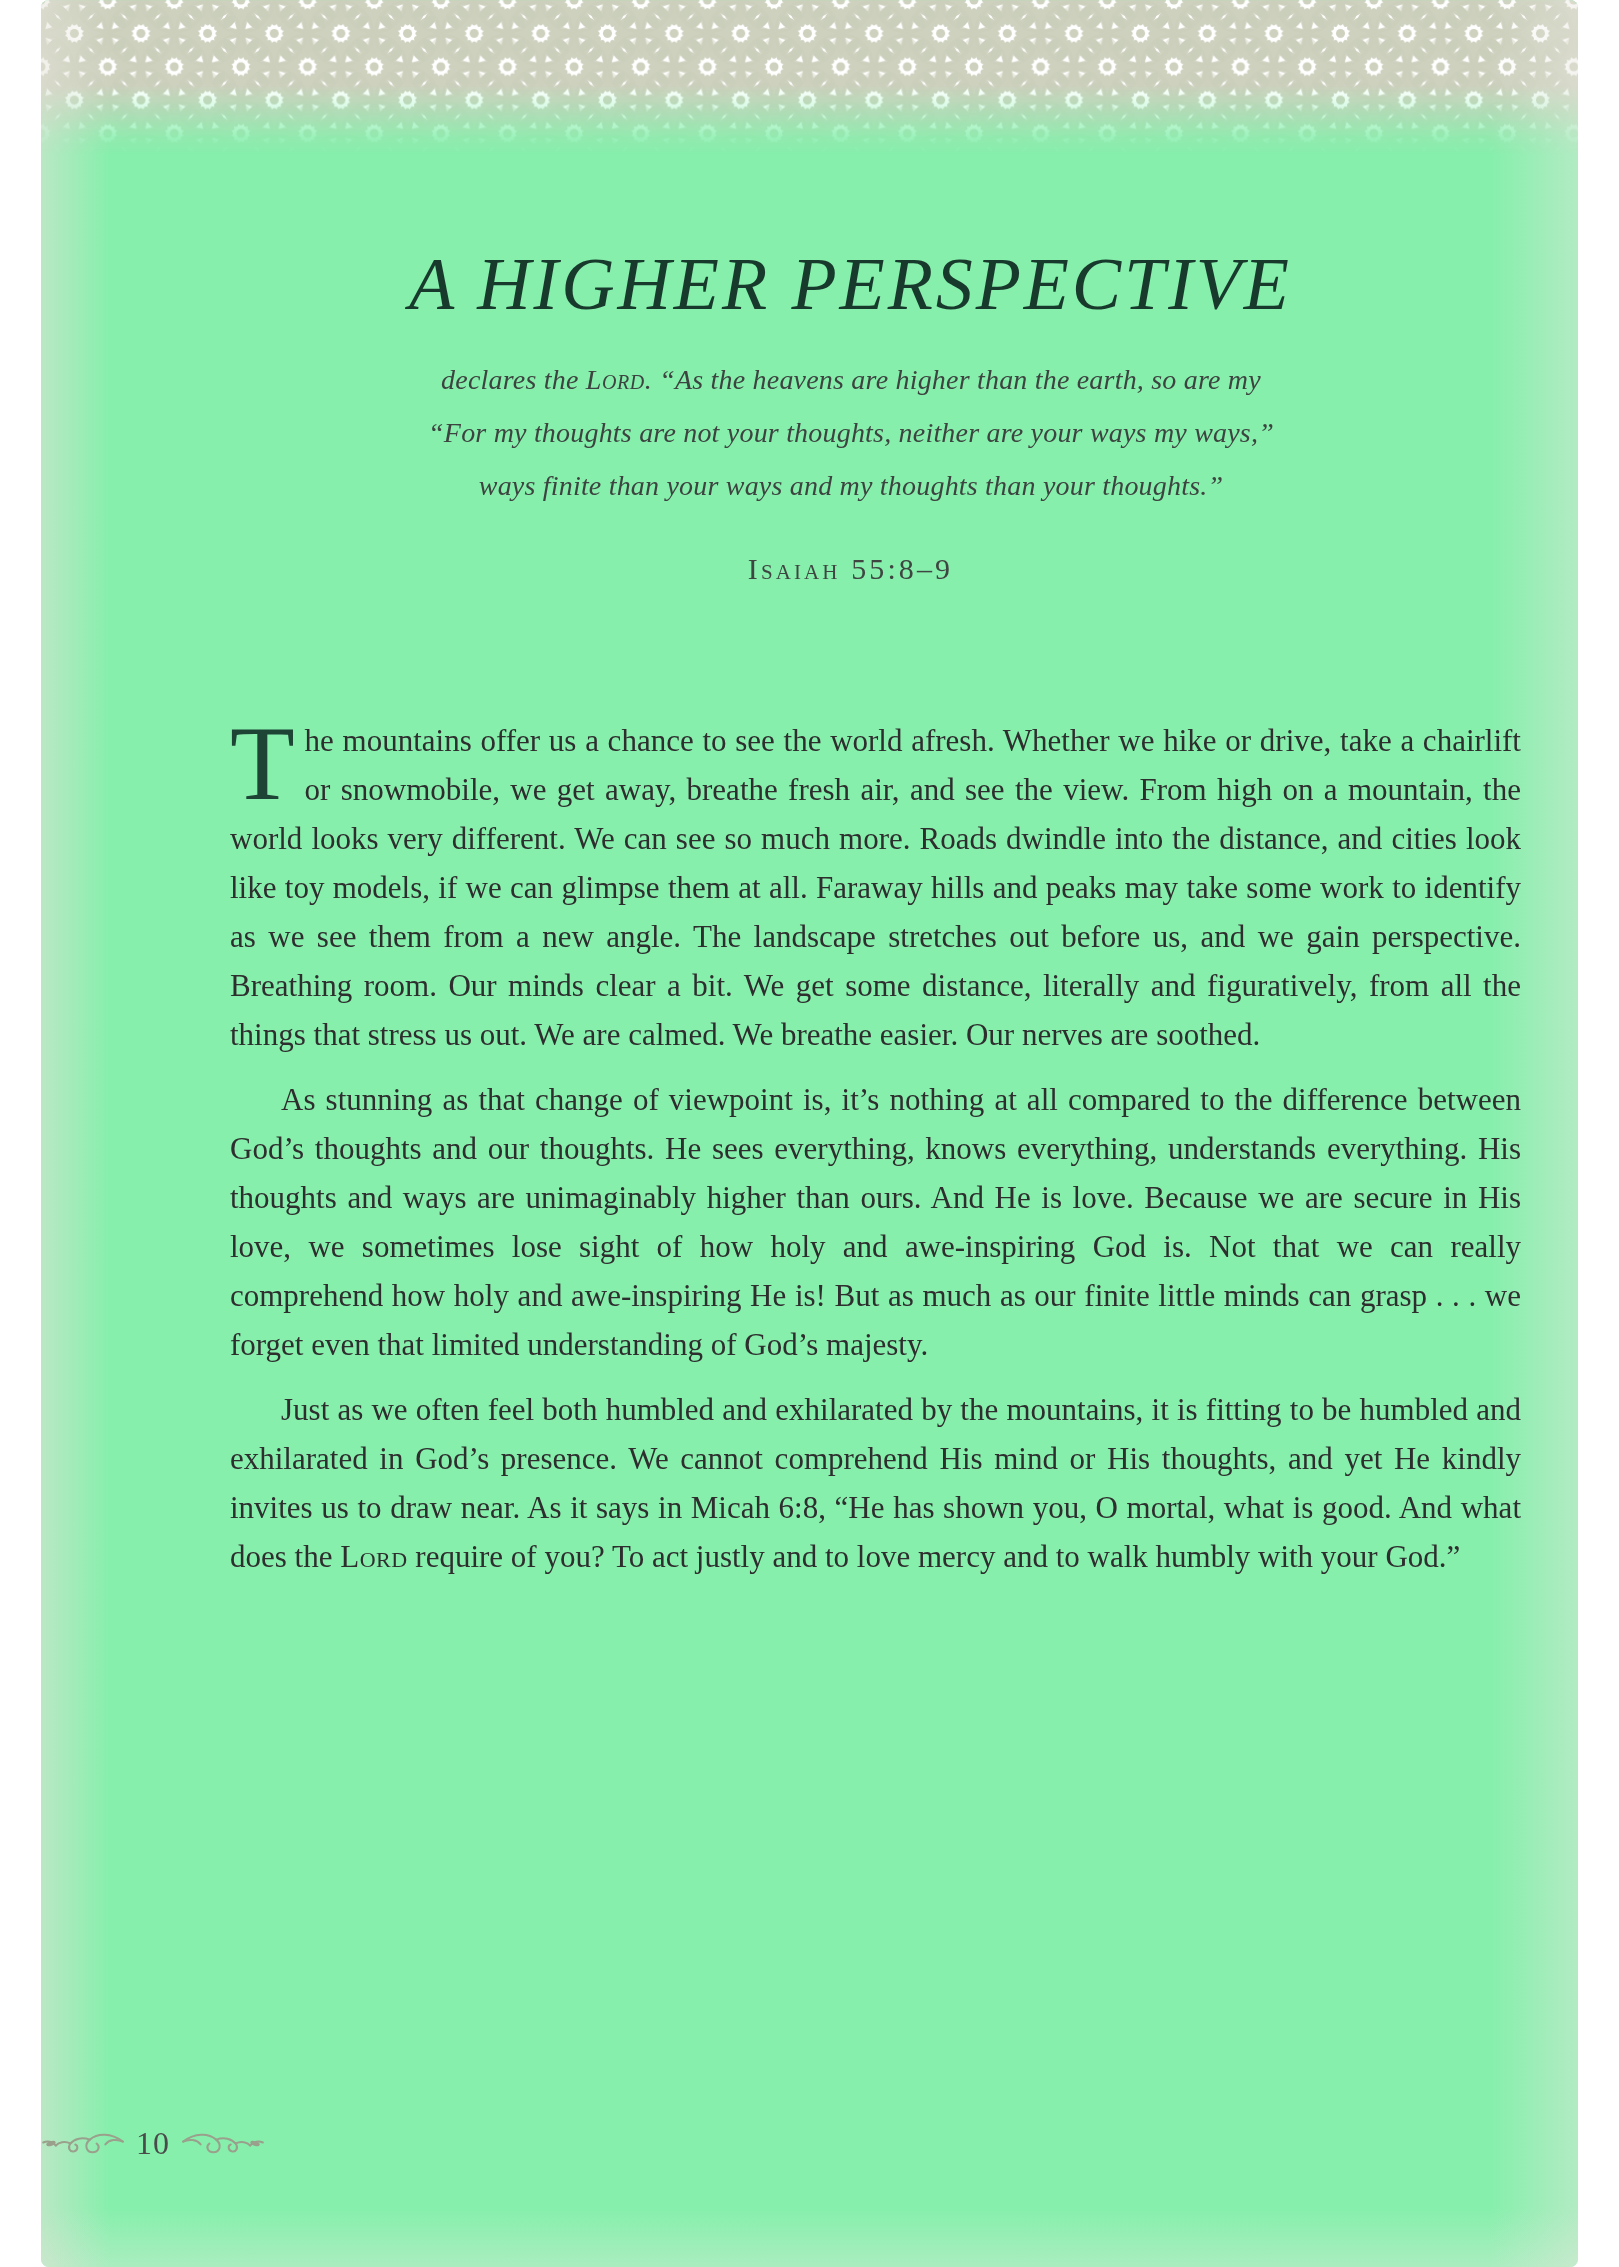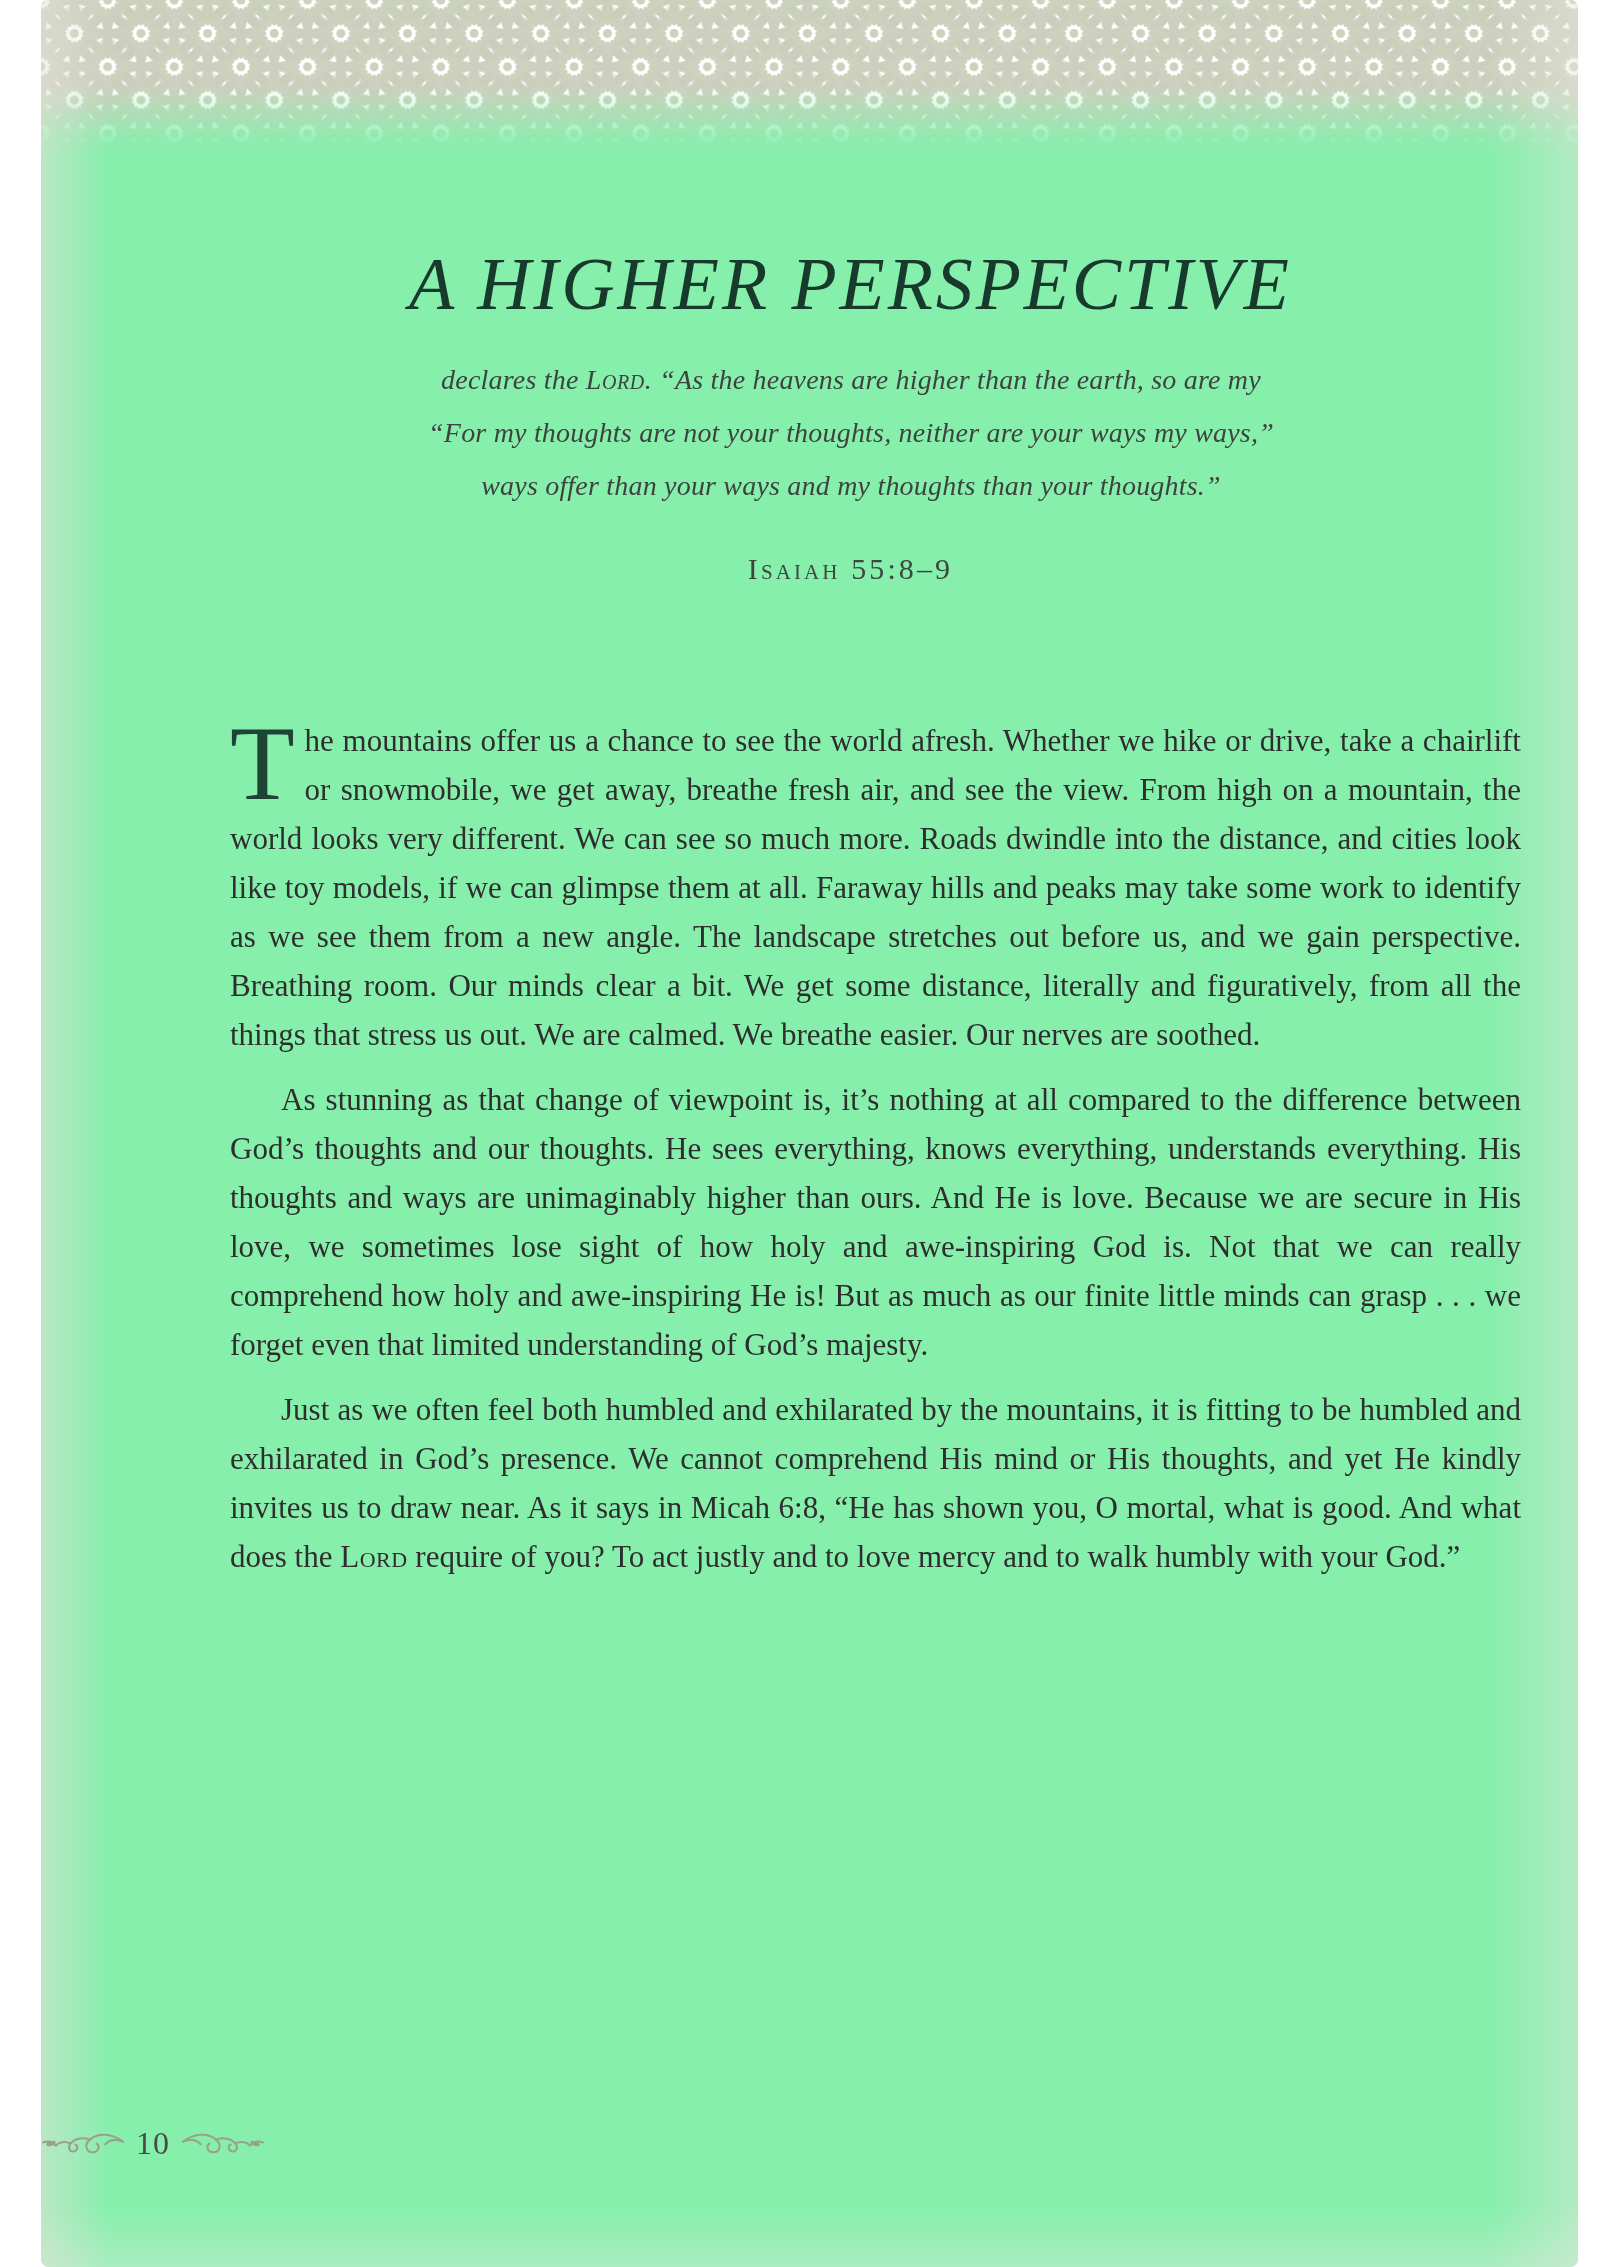--- a/index.html
+++ b/index.html
@@ -202,21 +202,21 @@
     </svg>
   </div>
 
   <div class="paper-tint"></div>
 
   <h1 class="chapter-title">A HIGHER PERSPECTIVE</h1>
 
   <div class="epigraph">
     <span class="epigraph-line"><span>declares the </span><span class="smallcaps">Lord</span><span>. “As the heavens are higher than the earth, so are my</span></span>
     <span class="epigraph-line">“For my thoughts are not your thoughts, neither are your ways my ways,”</span>
-    <span class="epigraph-line">ways offer than your ways and my thoughts than your thoughts.”</span>
+    <span class="epigraph-line">ways finite than your ways and my thoughts than your thoughts.”</span>
   </div>
 
   <div class="epigraph-ref">Isaiah 55:8–9</div>
 
   <div class="body-copy">
     <p class="lead">The mountains offer us a chance to see the world afresh. Whether we hike or drive, take a chairlift or snowmobile, we get away, breathe fresh air, and see the view. From high on a mountain, the world looks very different. We can see so much more. Roads dwindle into the distance, and cities look like toy models, if we can glimpse them at all. Faraway hills and peaks may take some work to identify as we see them from a new angle. The landscape stretches out before us, and we gain perspective. Breathing room. Our minds clear a bit. We get some distance, literally and figuratively, from all the things that stress us out. We are calmed. We breathe easier. Our nerves are soothed.</p>
     <p>As stunning as that change of viewpoint is, it’s nothing at all compared to the difference between God’s thoughts and our thoughts. He sees everything, knows everything, understands everything. His thoughts and ways are unimaginably higher than ours. And He is love. Because we are secure in His love, we sometimes lose sight of how holy and awe-inspiring God is. Not that we can really comprehend how holy and awe-inspiring He is! But as much as our finite little minds can grasp . . . we forget even that limited understanding of God’s majesty.</p>
     <p><span>Just as we often feel both humbled and exhilarated by the mountains, it is fitting to be humbled and exhilarated in God’s presence. We cannot comprehend His mind or His thoughts, and yet He kindly invites us to draw near. As it says in Micah 6:8, “He has shown you, O mortal, what is good. And what does the </span><span class="smallcaps">Lord</span><span> require of you? To act justly and to love mercy and to walk humbly with your God.”</span></p>
   </div>
 

